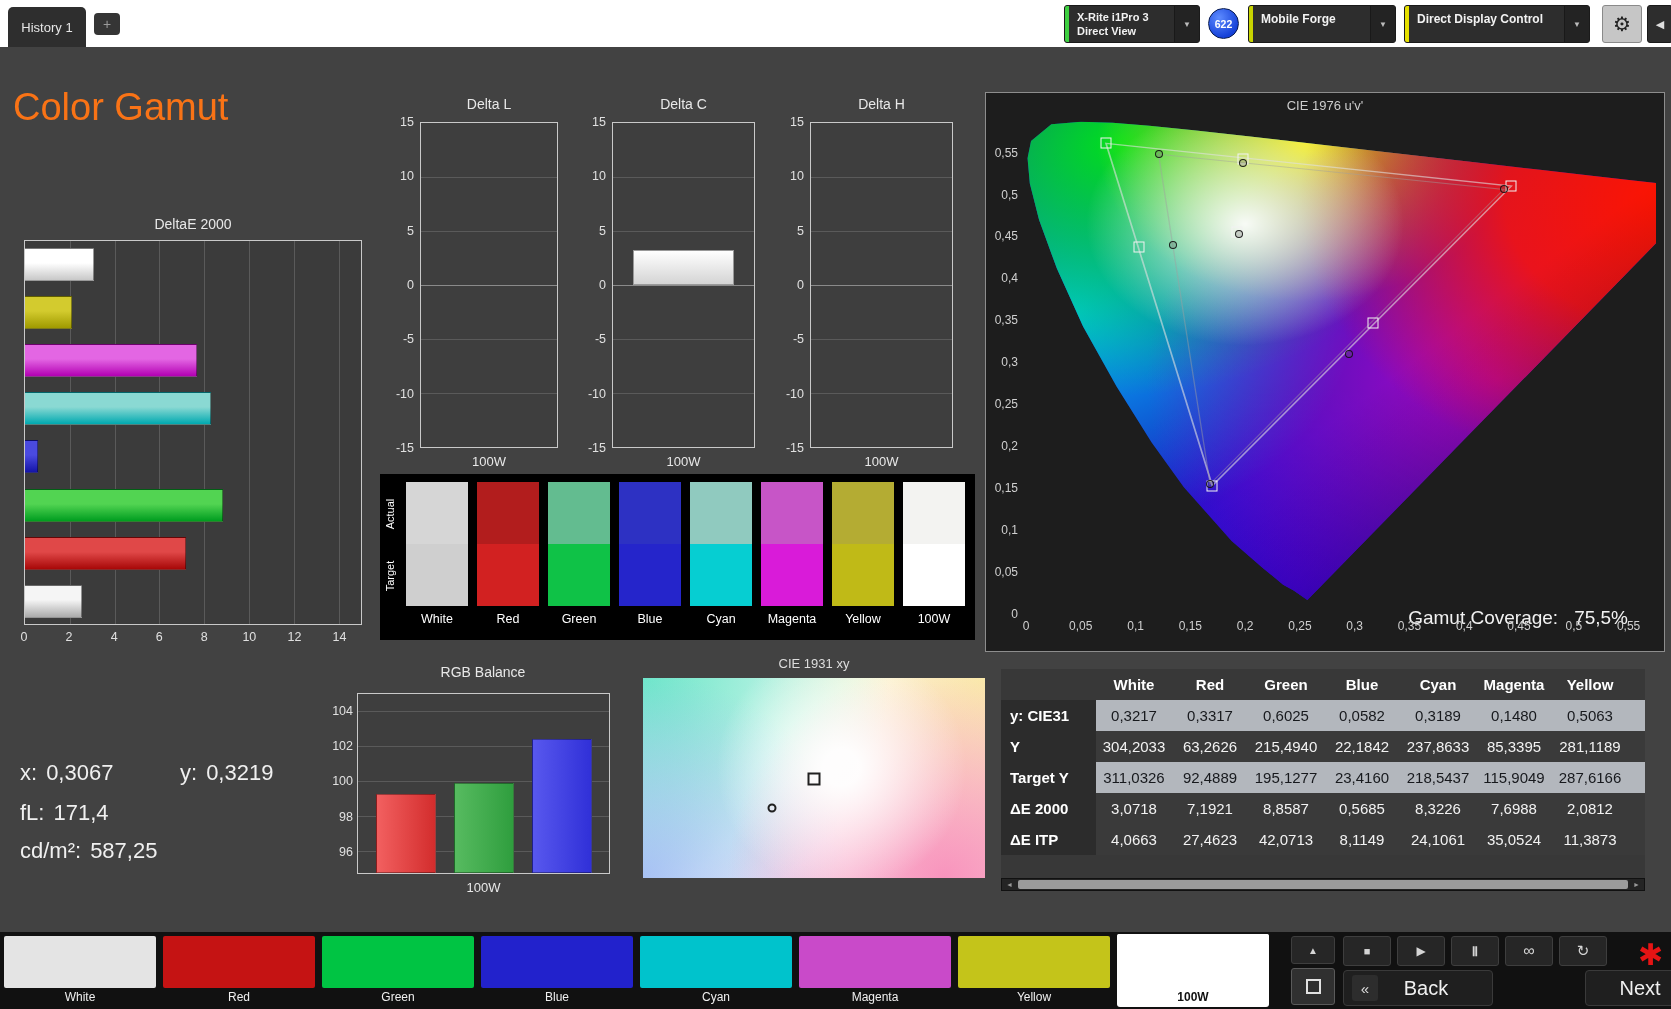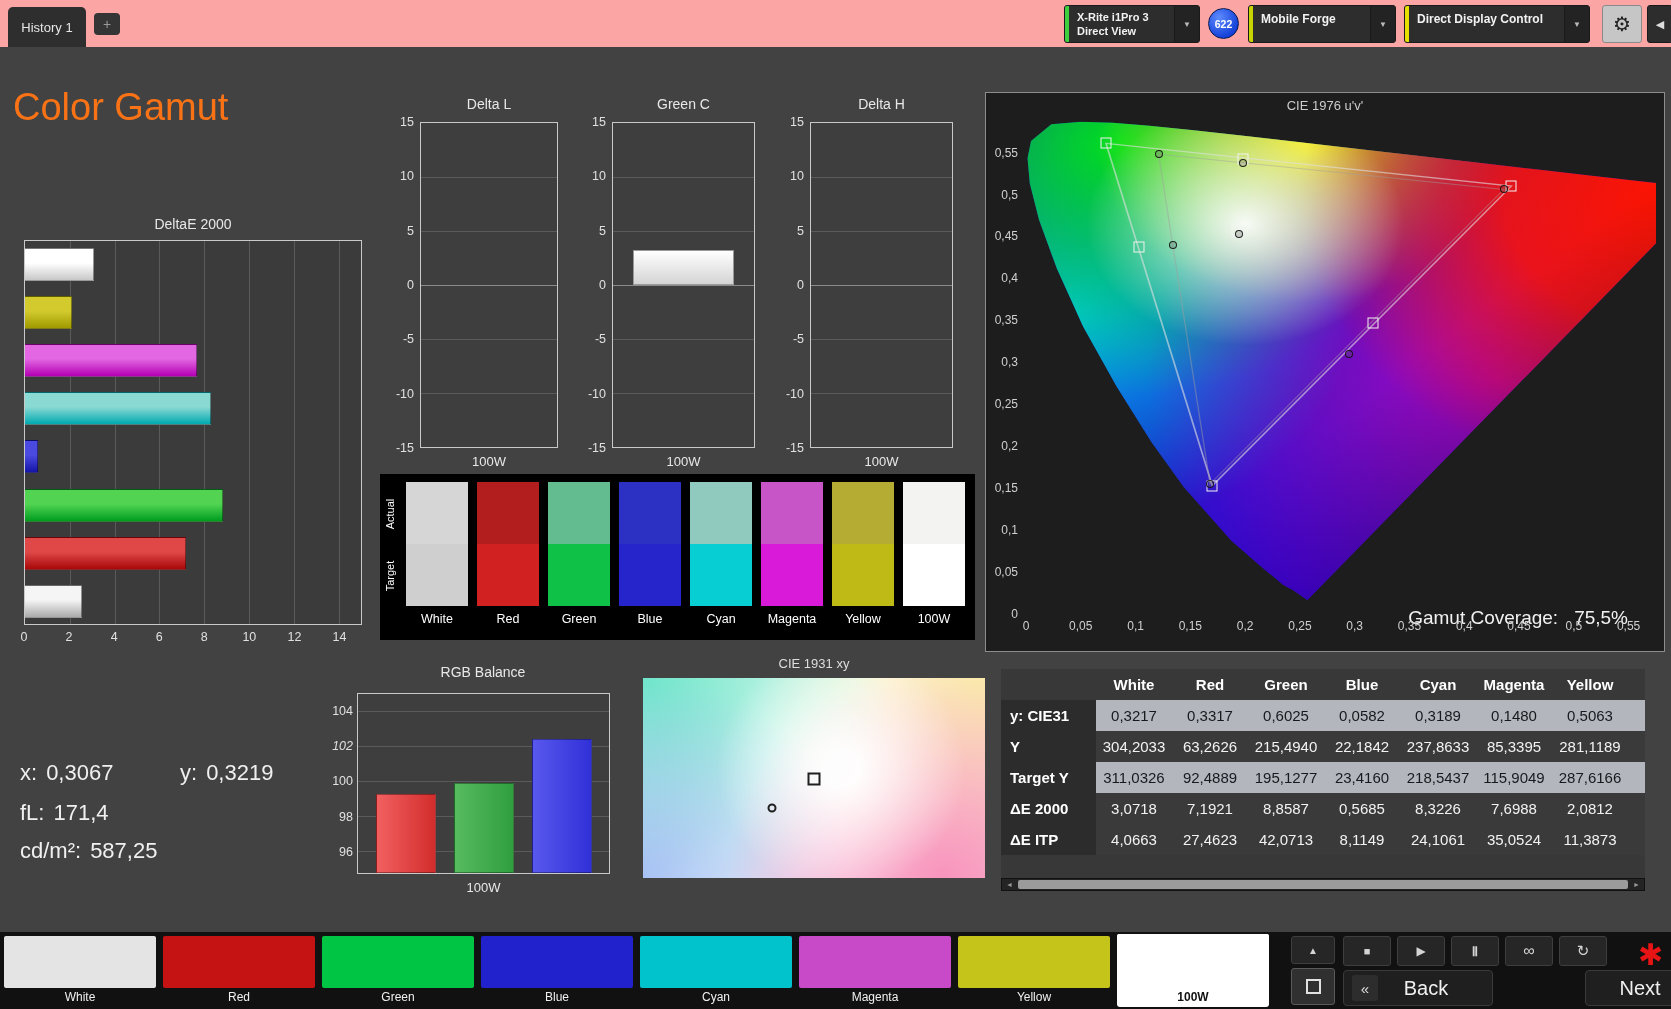--- a/index.html
+++ b/index.html
@@ -1,21 +1,21 @@
 <!DOCTYPE html>
 <html><head>
 <meta charset="utf-8">
 <style>
   *{margin:0;padding:0;box-sizing:border-box}
   html,body{background:#2b2b2b}
   .app{position:relative;width:1671px;height:1009px;background:#424242;overflow:hidden;
        font-family:"Liberation Sans","DejaVu Sans",sans-serif;color:#eee}
 
   
-  .topbar{position:absolute;left:0;top:0;width:100%;height:47px;background:#fca5a5}
+  .topbar{position:absolute;left:0;top:0;width:100%;height:47px;background:#ffffff}
   .history-tab{position:absolute;left:8px;top:7px;width:78px;height:40px;background:#2e2e2e;
        border-radius:5px 5px 0 0;display:flex;align-items:center;justify-content:center;
        font-size:13px;color:#e6e6e6;cursor:pointer}
   .add-tab{position:absolute;left:94px;top:13px;width:26px;height:22px;background:#353535;border:none;
        border-radius:4px;color:#9a9a9a;font-size:14px;line-height:1;cursor:pointer}
   .dd{position:absolute;top:5px;height:38px;background:#2d2d2d;border:1px solid #1a1a1a;border-radius:3px;
        display:flex;align-items:stretch;cursor:pointer}
   .dd-accent{width:4px;border-radius:2px 0 0 2px}
   .dd-body{flex:1;padding:4px 6px 0 8px;font-weight:bold;color:#f2f2f2;overflow:hidden;white-space:nowrap}
   .dd-body.two{font-size:11px;line-height:1.3;display:flex;flex-direction:column}
@@ -241,21 +241,21 @@
     <div class="ds-plot">
         <div class="hgrid" style="top: 16.6667%;"></div>
         <div class="hgrid" style="top: 33.3333%;"></div>
         <div class="hgrid zero" style="top: 50%;"></div>
         <div class="hgrid" style="top: 66.6667%;"></div>
         <div class="hgrid" style="top: 83.3333%;"></div>
       </div>
     <div class="ds-bottom">100W</div>
   </div>
   <div class="dsmall" id="dsC">
-    <div class="ds-title">Green C</div>
+    <div class="ds-title">Delta C</div>
     <div class="ds-ylabels">
         <div class="ytick" style="top: 0%;">15</div>
         <div class="ytick" style="top: 16.6667%;">10</div>
         <div class="ytick" style="top: 33.3333%;">5</div>
         <div class="ytick" style="top: 50%;">0</div>
         <div class="ytick" style="top: 66.6667%;">-5</div>
         <div class="ytick" style="top: 83.3333%;">-10</div>
         <div class="ytick" style="top: 100%;">-15</div>
       </div>
     <div class="ds-plot">
@@ -454,21 +454,21 @@
     <span>171,4</span>
   </div>
   <div class="cr-line cr-cd">
     <span>cd/m²:</span>
     <span>587,25</span>
   </div>
 
   <div class="rgb-title">RGB Balance</div>
   <div class="rgb-yaxis">
       <div class="rytick" style="top: 9.7561%;">104</div>
-      <div class="rytick" style="top: 29.2683%; font-style: italic;">102</div>
+      <div class="rytick" style="top: 29.2683%;">102</div>
       <div class="rytick" style="top: 48.7805%;">100</div>
       <div class="rytick" style="top: 68.2927%;">98</div>
       <div class="rytick" style="top: 87.8049%;">96</div>
     </div>
   <div class="rgb-plot">
       <div class="hgrid" style="top: 9.7561%;"></div>
       <div class="hgrid" style="top: 29.2683%;"></div>
       <div class="hgrid" style="top: 48.7805%;"></div>
       <div class="hgrid" style="top: 68.2927%;"></div>
       <div class="hgrid" style="top: 87.8049%;"></div>

